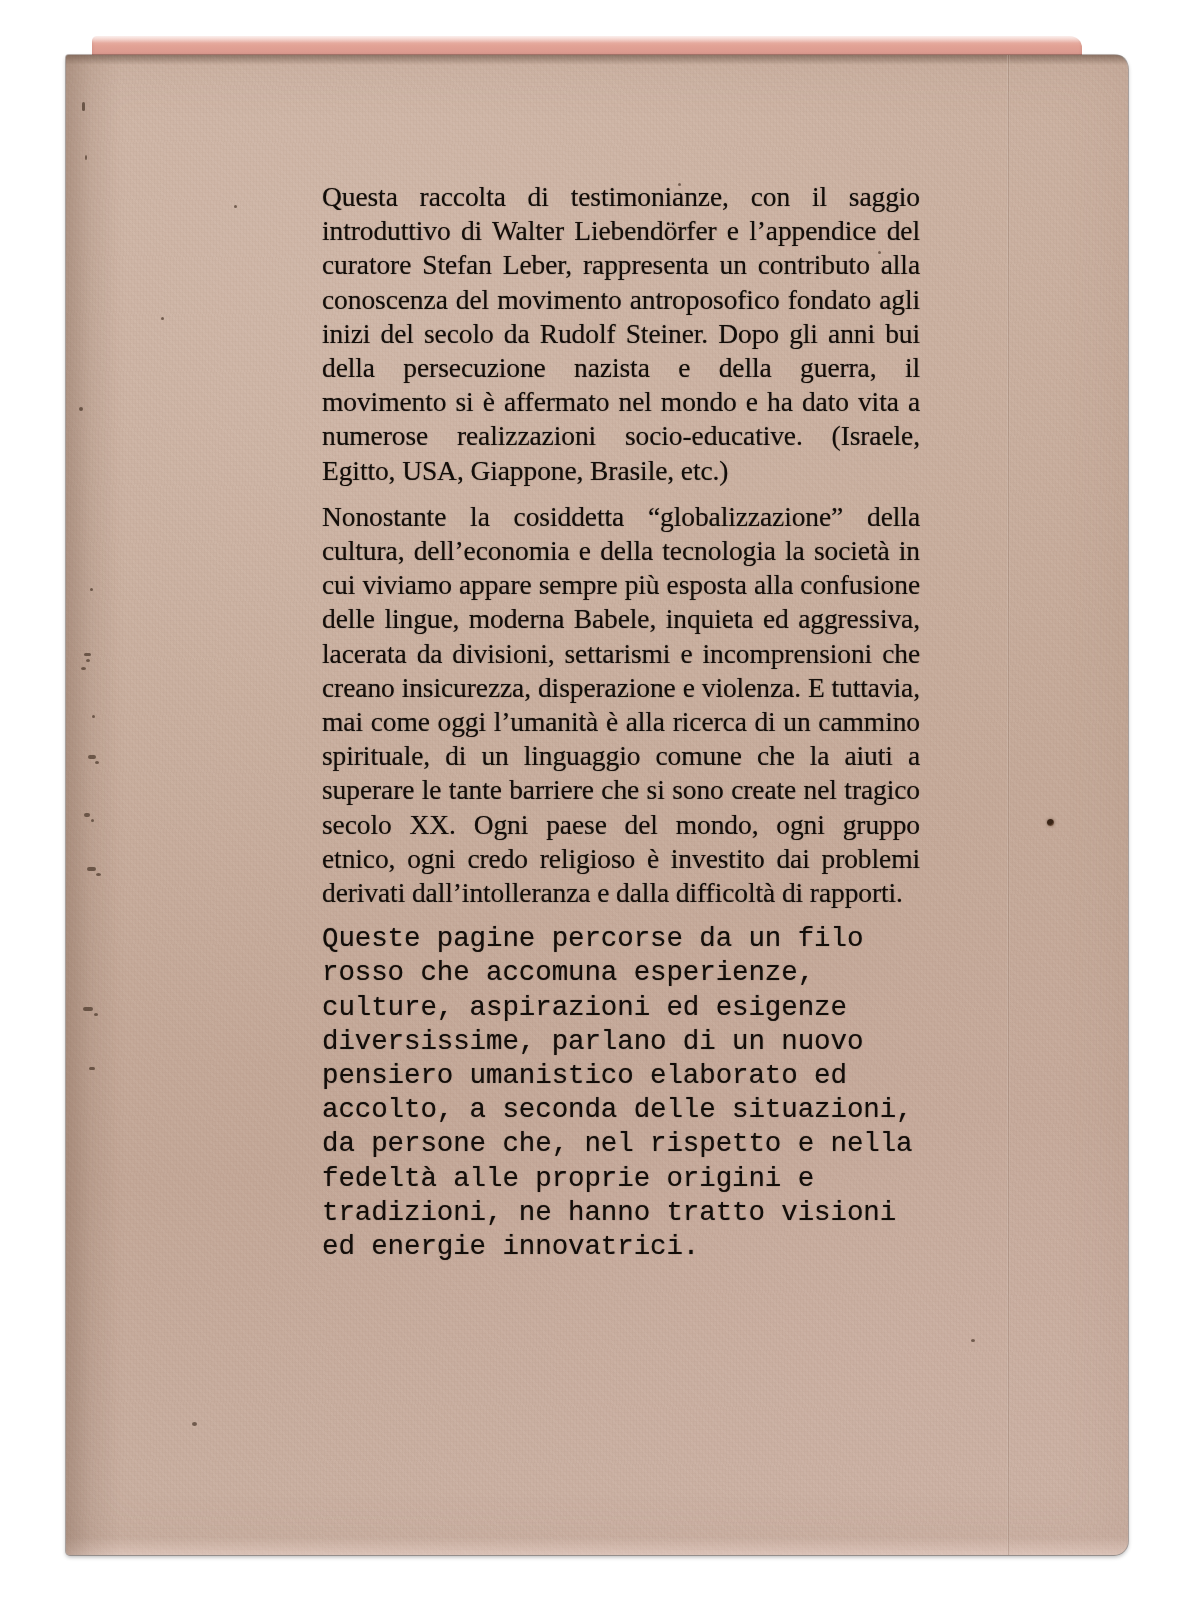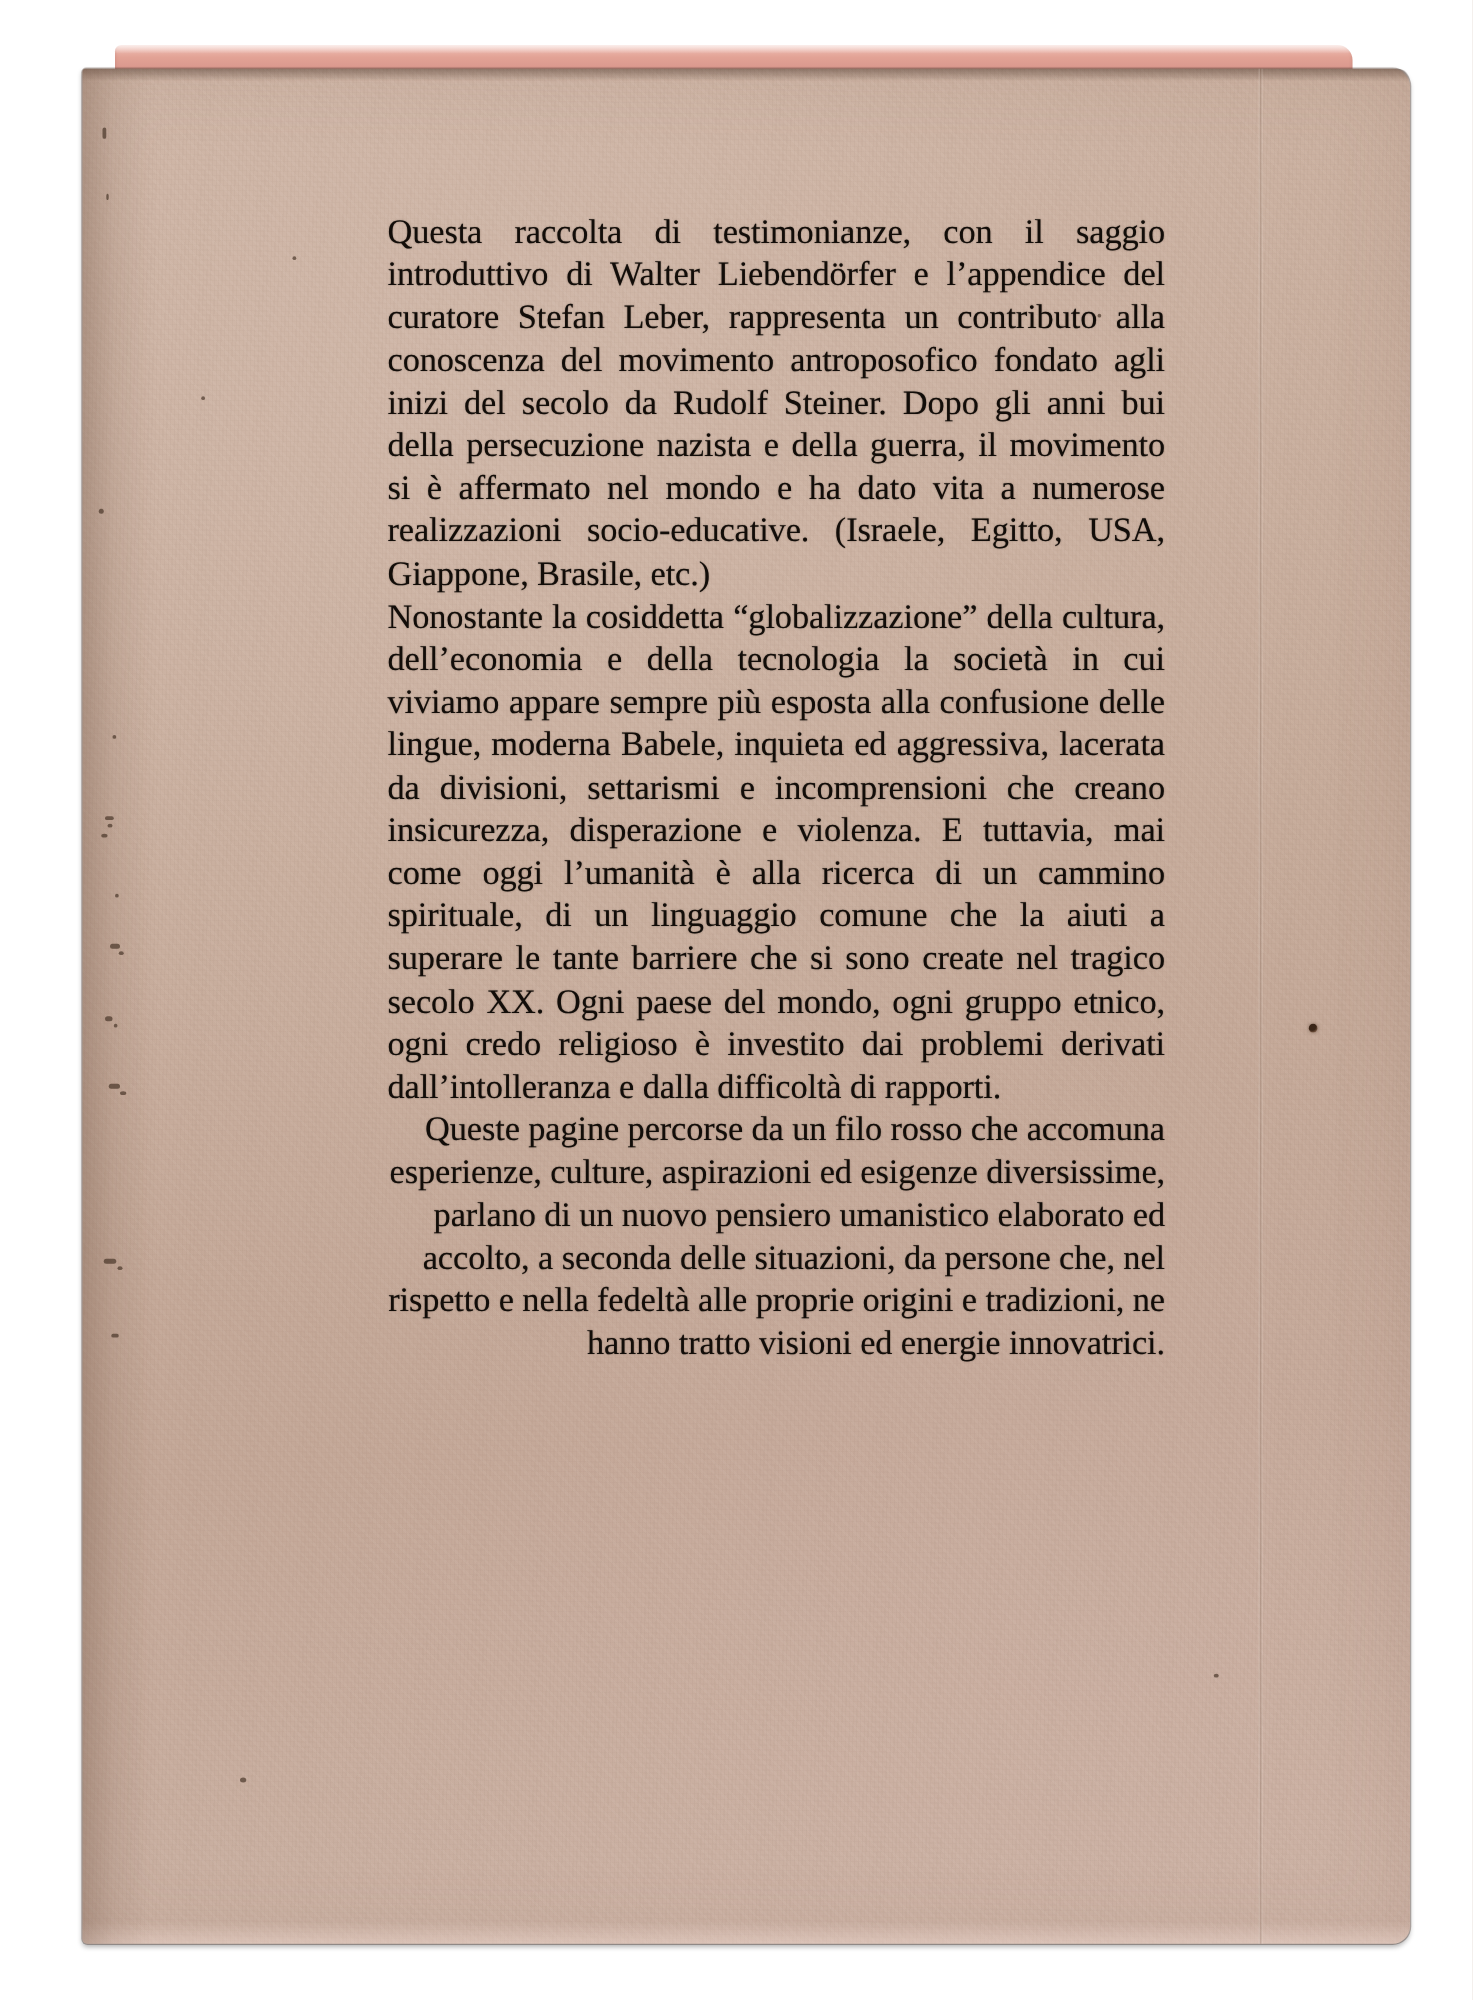--- a/index.html
+++ b/index.html
@@ -140,25 +140,26 @@
     color: #120d09;
     font-family: "Liberation Serif", "DejaVu Serif", serif;
     font-size: 27.5px;
     line-height: 34.2px;
     text-align: justify;
     text-justify: inter-word;
     letter-spacing: -0.1px;
     text-shadow: 0 0 1.1px rgba(25,16,10,.55);
   }
   .blurb p {
-    margin: 0;
+    margin: 12px;
     text-align: justify;
   }
   .blurb p:last-child {
-    text-align: right;
+    text-align: left;
+    font-family: Liberation Mono, monospace;
   }
 </style>
 </head>
 <body>
 
 <div id="scene">
 
   <div class="page-edge"></div>
 
   <div class="cover">

